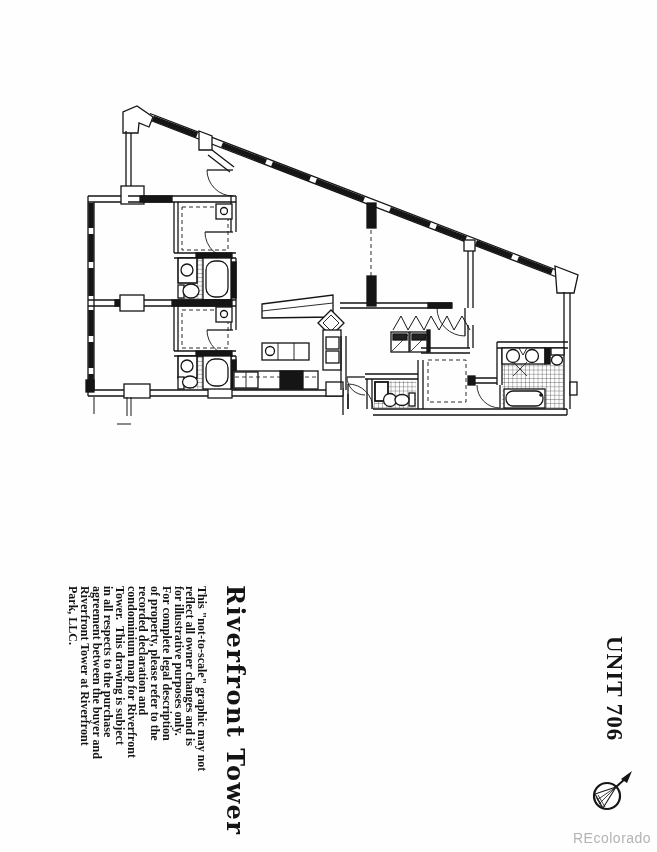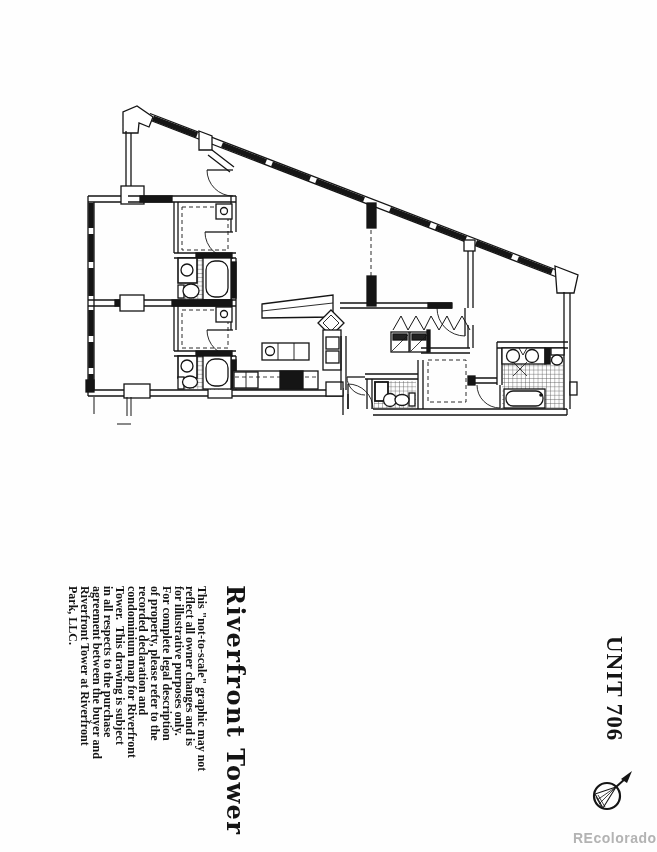--- a/index.html
+++ b/index.html
@@ -12,21 +12,21 @@
            font-size:24px;font-weight:bold;letter-spacing:1.5px;
            font-family:"DejaVu Serif","Liberation Serif",serif;}
   .para-v{left:66px;top:586px;width:141px;height:252px;
           font-size:12px;font-weight:bold;line-height:11.7px;letter-spacing:0px;
           font-family:"Liberation Serif",serif;}
   .unit-v{left:593px;top:636px;width:34px;height:130px;
           font-size:23px;font-weight:bold;letter-spacing:1px;
           font-family:"Liberation Serif",serif;}
   .compass{position:absolute;left:586px;top:770px;}
   .watermark{position:absolute;left:573px;top:830px;font-family:"Liberation Sans",sans-serif;
-             font-size:14px;color:#b3b3b3;letter-spacing:0.5px;font-weight:bold;}
+             font-size:14px;color:#b3b3b3;letter-spacing:0.5px;}
 </style>
 </head>
 <body>
 
 <div class="page">
 
   <svg class="plan-svg" width="520" height="345" viewBox="70 90 520 345" fill="none" stroke="#151515" stroke-width="1.3">
     <defs>
       <pattern id="tile" patternUnits="userSpaceOnUse" width="4.2" height="4.2">
         <path d="M0 0H4.2M0 0V4.2" stroke="#4a4a4a" stroke-width="0.75" fill="none"></path>

